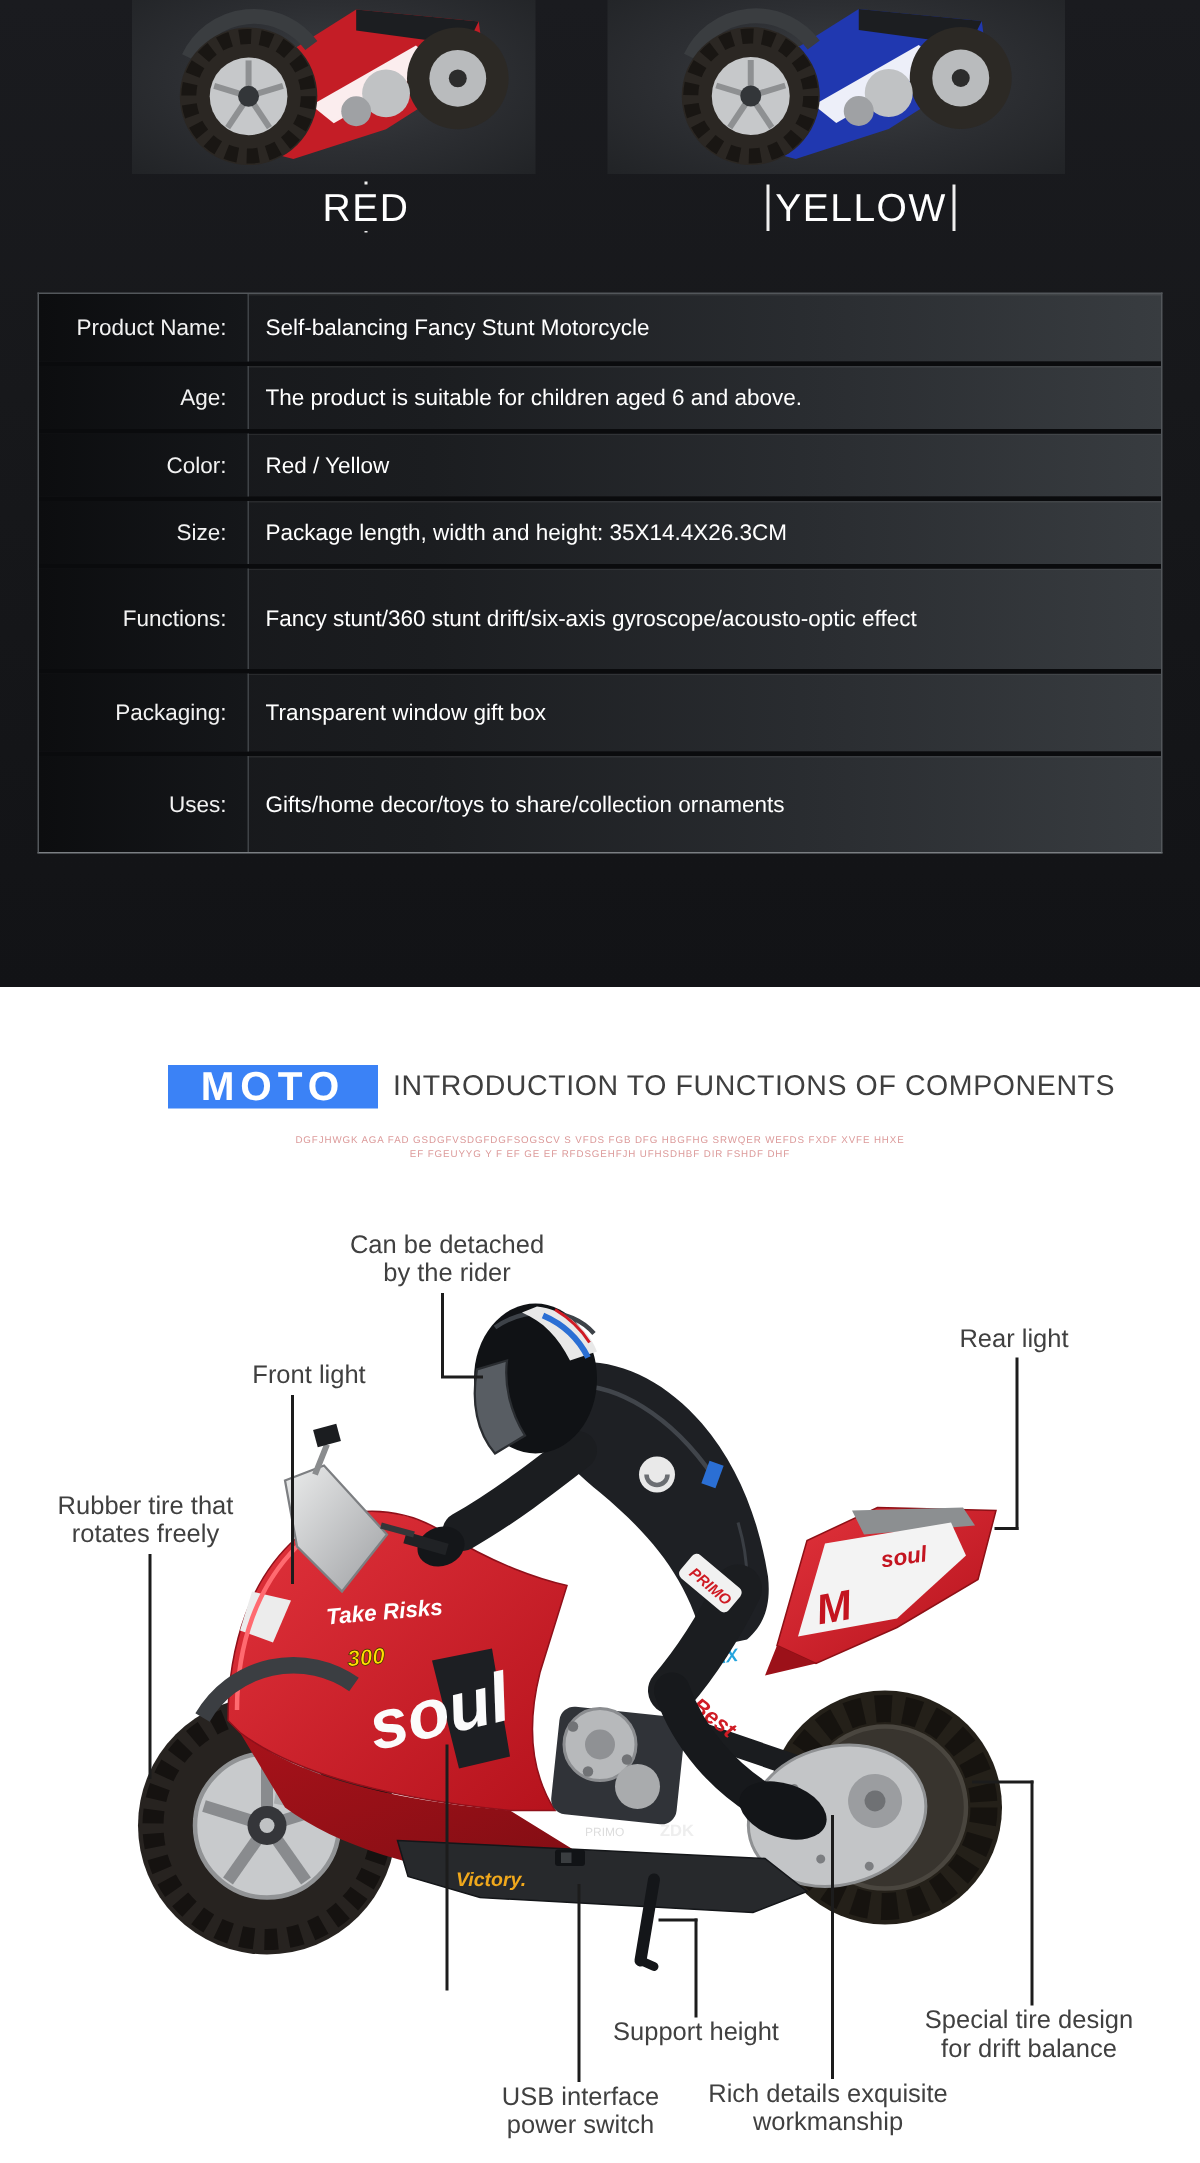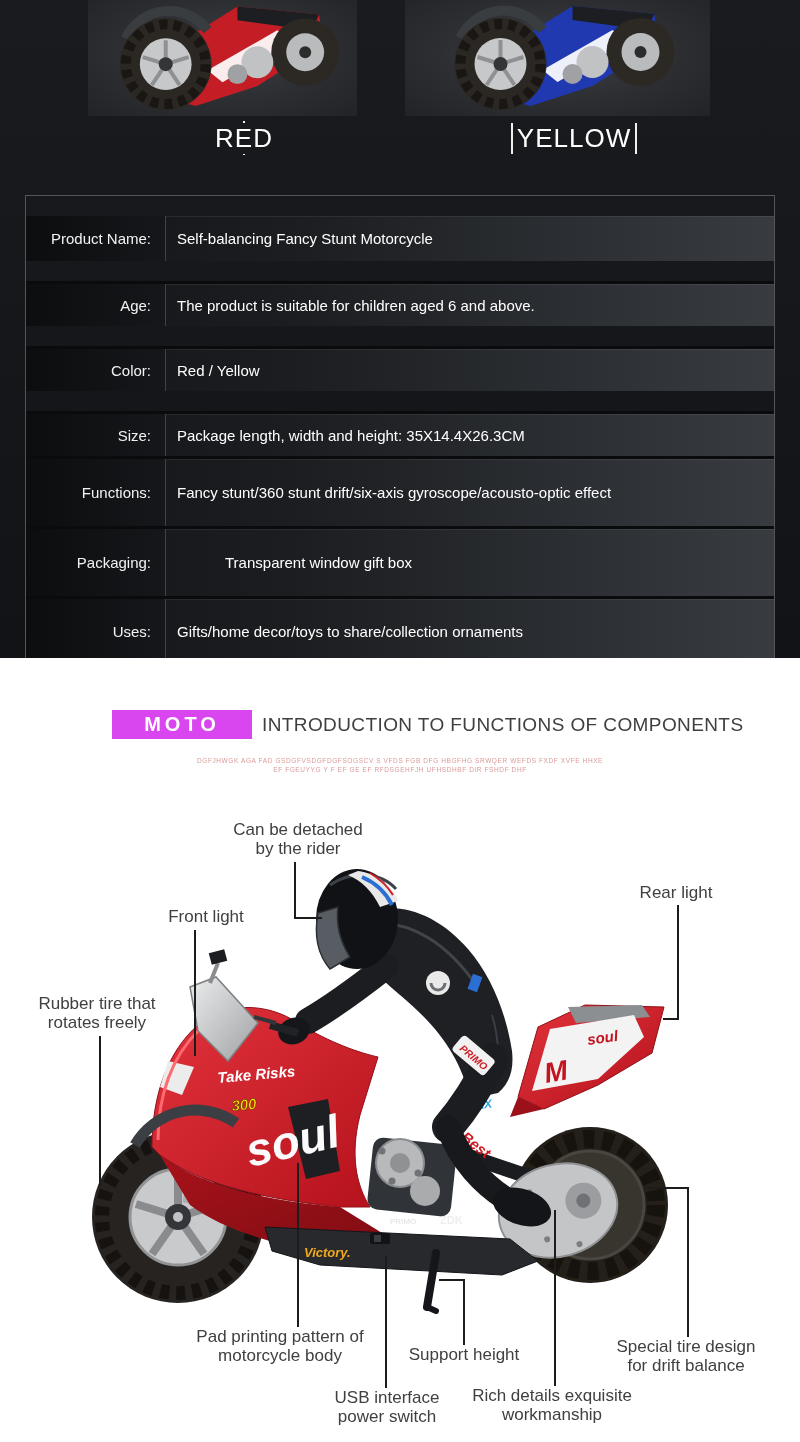--- a/index.html
+++ b/index.html
@@ -26,27 +26,27 @@
   .spec-table { position:absolute; left:25px; top:195px; width:750px;
                 border:1px solid #53575b; border-bottom-color:#7b7f83; }
   .srow { display:flex; width:100%;
           background:linear-gradient(to right,#141518 0%, #1b1d20 35%, #2a2d31 70%, #383c40 100%);
           box-shadow:inset 0 1px 0 rgba(255,255,255,0.07); }
   .srow + .srow { border-top:3px solid #0a0b0d; }
   .srow .lbl { width:140px; flex:0 0 140px; display:flex; align-items:center; justify-content:flex-end;
                padding-right:14px; color:#f2f2f2; font-size:15px;
                background:linear-gradient(to right,#0c0d0f,#15171a); border-right:1px solid #3f4347; }
   .srow .val { flex:1; display:flex; align-items:center; padding:6px 10px 6px 11px; color:#fff; font-size:15px; }
-  .h45{height:45px;margin-top:20px;} .h70{height:70px;} .h55{height:70px;gap:48px;} .h67{height:67px;}
+  .h45{height:45px;} .h70{height:70px;} .h55{height:55px;} .h67{height:67px;}
 
   
   .intro { position:absolute; left:0; top:658px; width:800px; height:784px; background:#fff; }
 
   .moto-badge { position:absolute; left:112px; top:52px; width:140px; height:29px;
-                background:#d946ef; color:#fff; font-size:20px; font-weight:bold; letter-spacing:4px;
+                background:#3b82f6; color:#fff; font-size:27px; font-weight:bold; letter-spacing:4px;
                 display:flex; align-items:center; justify-content:center; }
   .intro-heading { position:absolute; left:262px; top:56px; width:470px; color:#3f3f3f;
                    font-size:19px; letter-spacing:0.4px; font-weight:400; white-space:nowrap; }
   .gibberish { position:absolute; left:0; top:98px; width:100%; text-align:center;
                color:#dc9a9a; font-size:6.5px; line-height:9px; letter-spacing:0.6px; }
 
   
   .callout { position:absolute; color:#404040; font-size:17px; line-height:19px; text-align:center; }
   .cl { position:absolute; background:#1c1c1c; }
 
@@ -339,24 +339,20 @@
   <div class="callout co-front">
     <div>Front light</div>
   </div>
   <div class="callout co-rear">
     <div>Rear light</div>
   </div>
   <div class="callout co-rubber">
     <div>Rubber tire that</div>
     <div>rotates freely</div>
   </div>
-  <div class="callout co-pad">
-    <div>Pad printing pattern of</div>
-    <div>motorcycle body</div>
-  </div>
   <div class="callout co-stand">
     <div>Support height</div>
   </div>
   <div class="callout co-usb">
     <div>USB interface</div>
     <div>power switch</div>
   </div>
   <div class="callout co-special">
     <div>Special tire design</div>
     <div>for drift balance</div>

